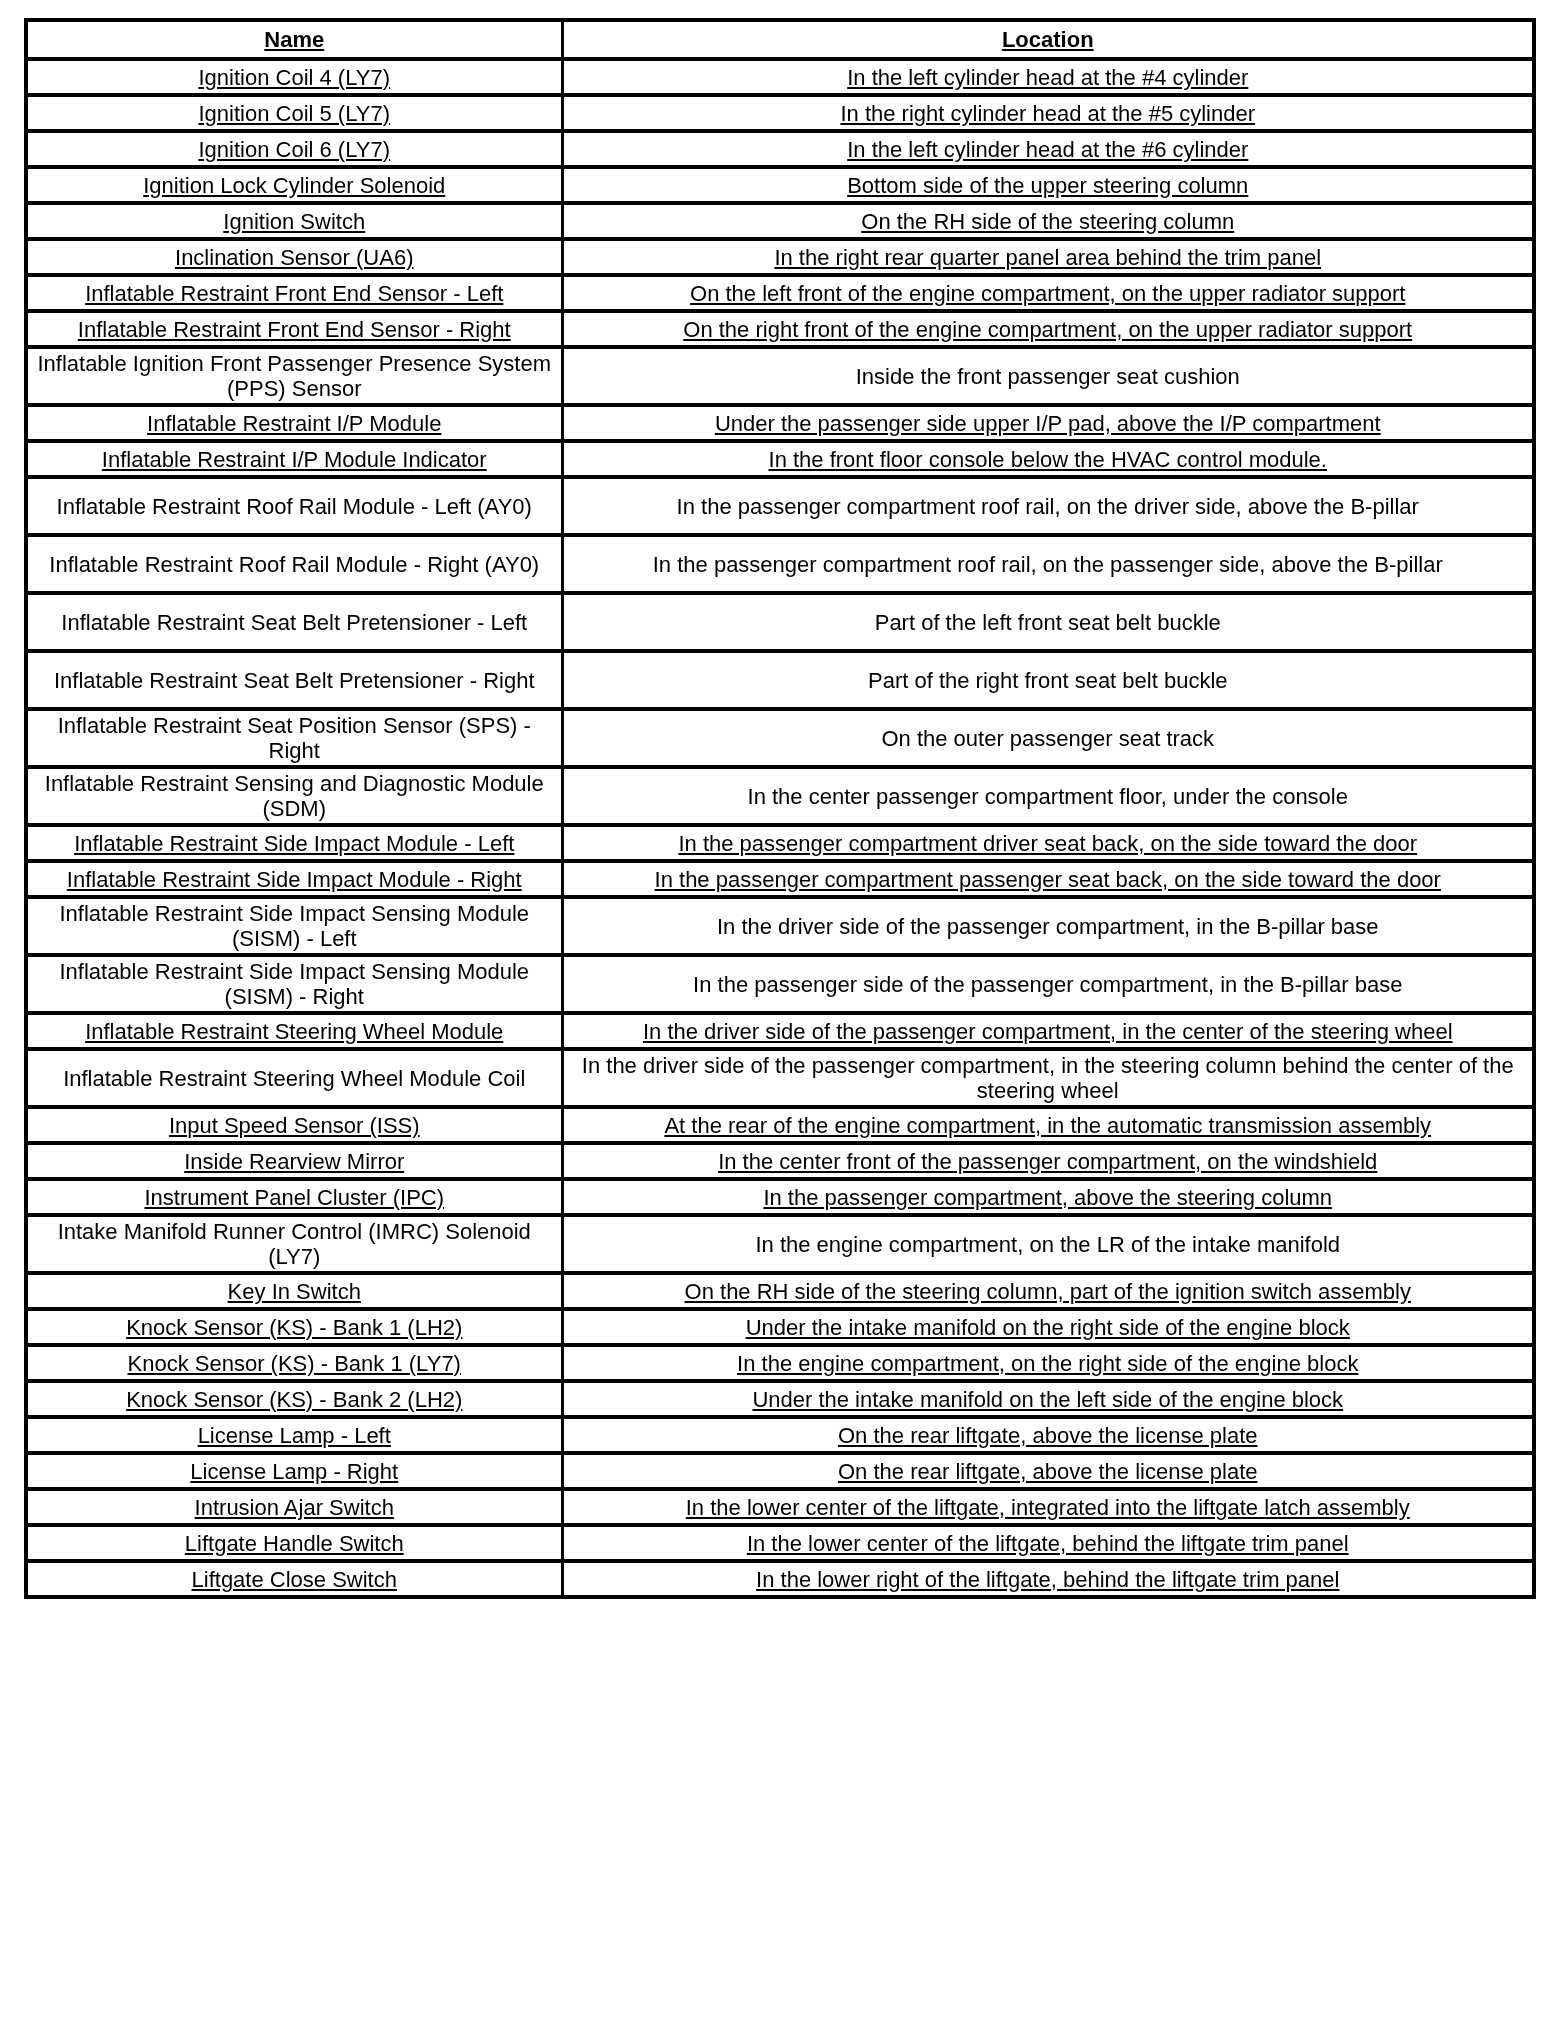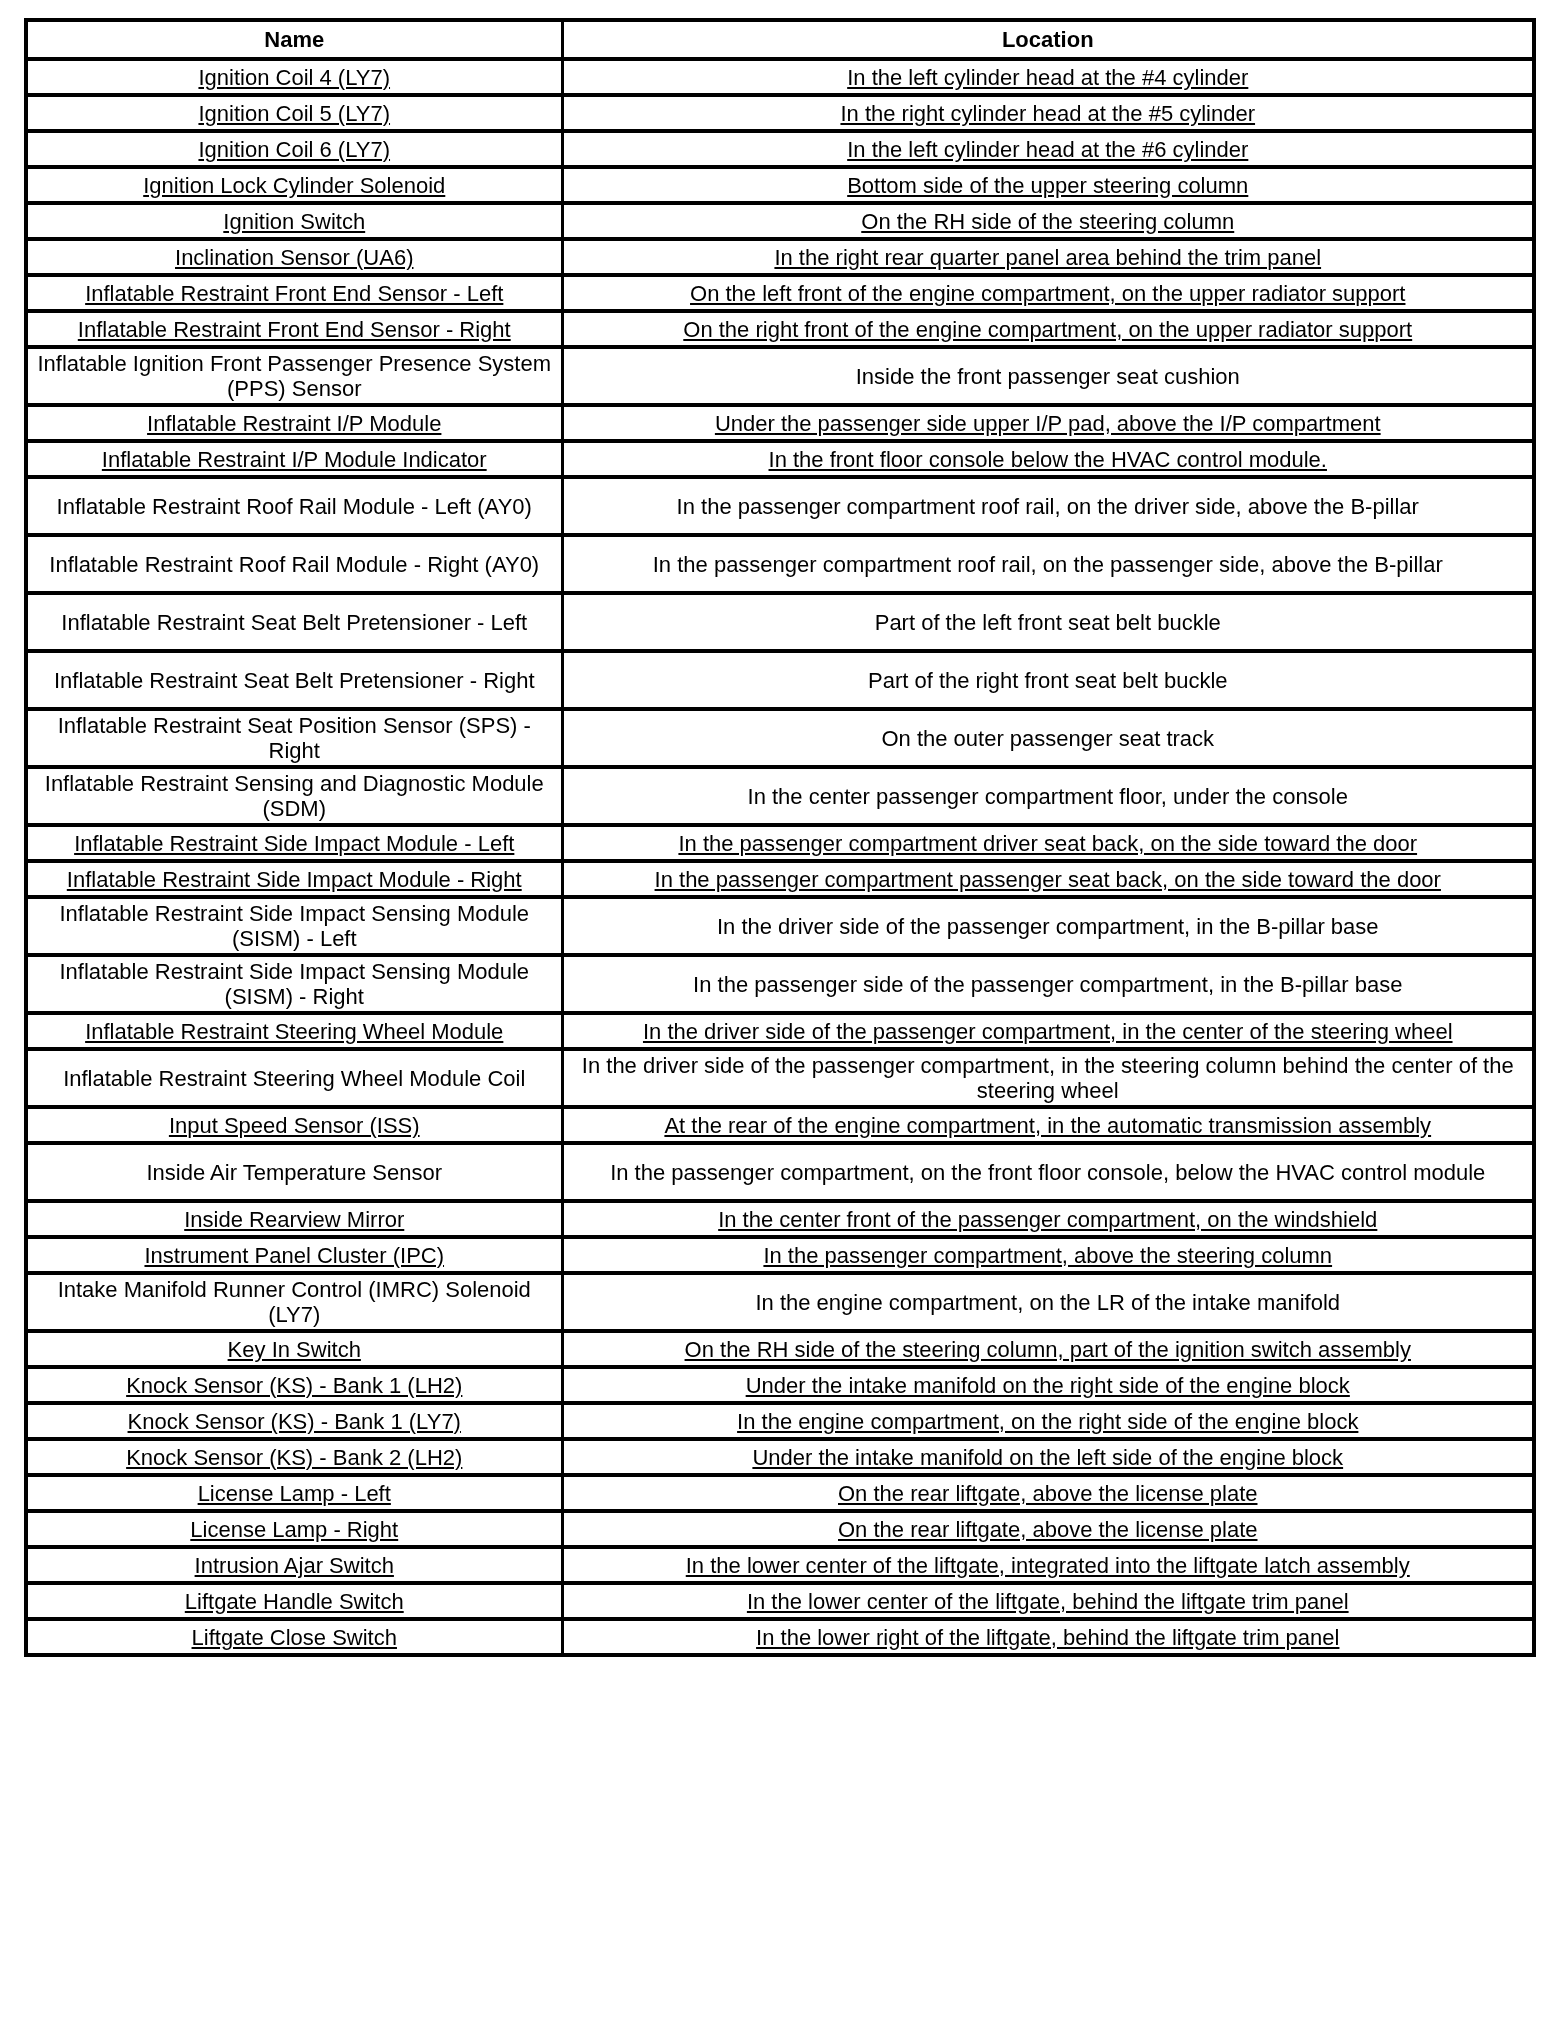--- a/index.html
+++ b/index.html
@@ -19,21 +19,21 @@
   col.c-name { width: 536px; }
   col.c-loc { width: auto; }
   th, td {
     border: 3px solid #000;
     border-top-width: 4px;
     border-bottom-width: 4px;
     padding: 1px 4px;
     line-height: 25px;
     vertical-align: middle;
   }
-  th { font-weight: bold; text-align: center; height: 33px; }
+  th { font-weight: bold; text-align: center; height: 33px; text-decoration: underline; }
   td.name { text-align: center; }
   td.loc { text-align: center; }
   tr.single td { height: 30px; text-decoration: underline; }
   tr.double td { height: 52px; }
 </style>
 </head>
 <body>
 
 <div class="table-wrap">
   <table>
@@ -137,24 +137,20 @@
           <td class="loc">In the driver side of the passenger compartment, in the center of the steering wheel</td>
         </tr>
         <tr class="double">
           <td class="name">Inflatable Restraint Steering Wheel Module Coil</td>
           <td class="loc">In the driver side of the passenger compartment, in the steering column behind the center of the steering wheel</td>
         </tr>
         <tr class="single">
           <td class="name">Input Speed Sensor (ISS)</td>
           <td class="loc">At the rear of the engine compartment, in the automatic transmission assembly</td>
         </tr>
-        <tr class="double">
-          <td class="name">Inside Air Temperature Sensor</td>
-          <td class="loc">In the passenger compartment, on the front floor console, below the HVAC control module</td>
-        </tr>
         <tr class="single">
           <td class="name">Inside Rearview Mirror</td>
           <td class="loc">In the center front of the passenger compartment, on the windshield</td>
         </tr>
         <tr class="single">
           <td class="name">Instrument Panel Cluster (IPC)</td>
           <td class="loc">In the passenger compartment, above the steering column</td>
         </tr>
         <tr class="double">
           <td class="name">Intake Manifold Runner Control (IMRC) Solenoid (LY7)</td>

